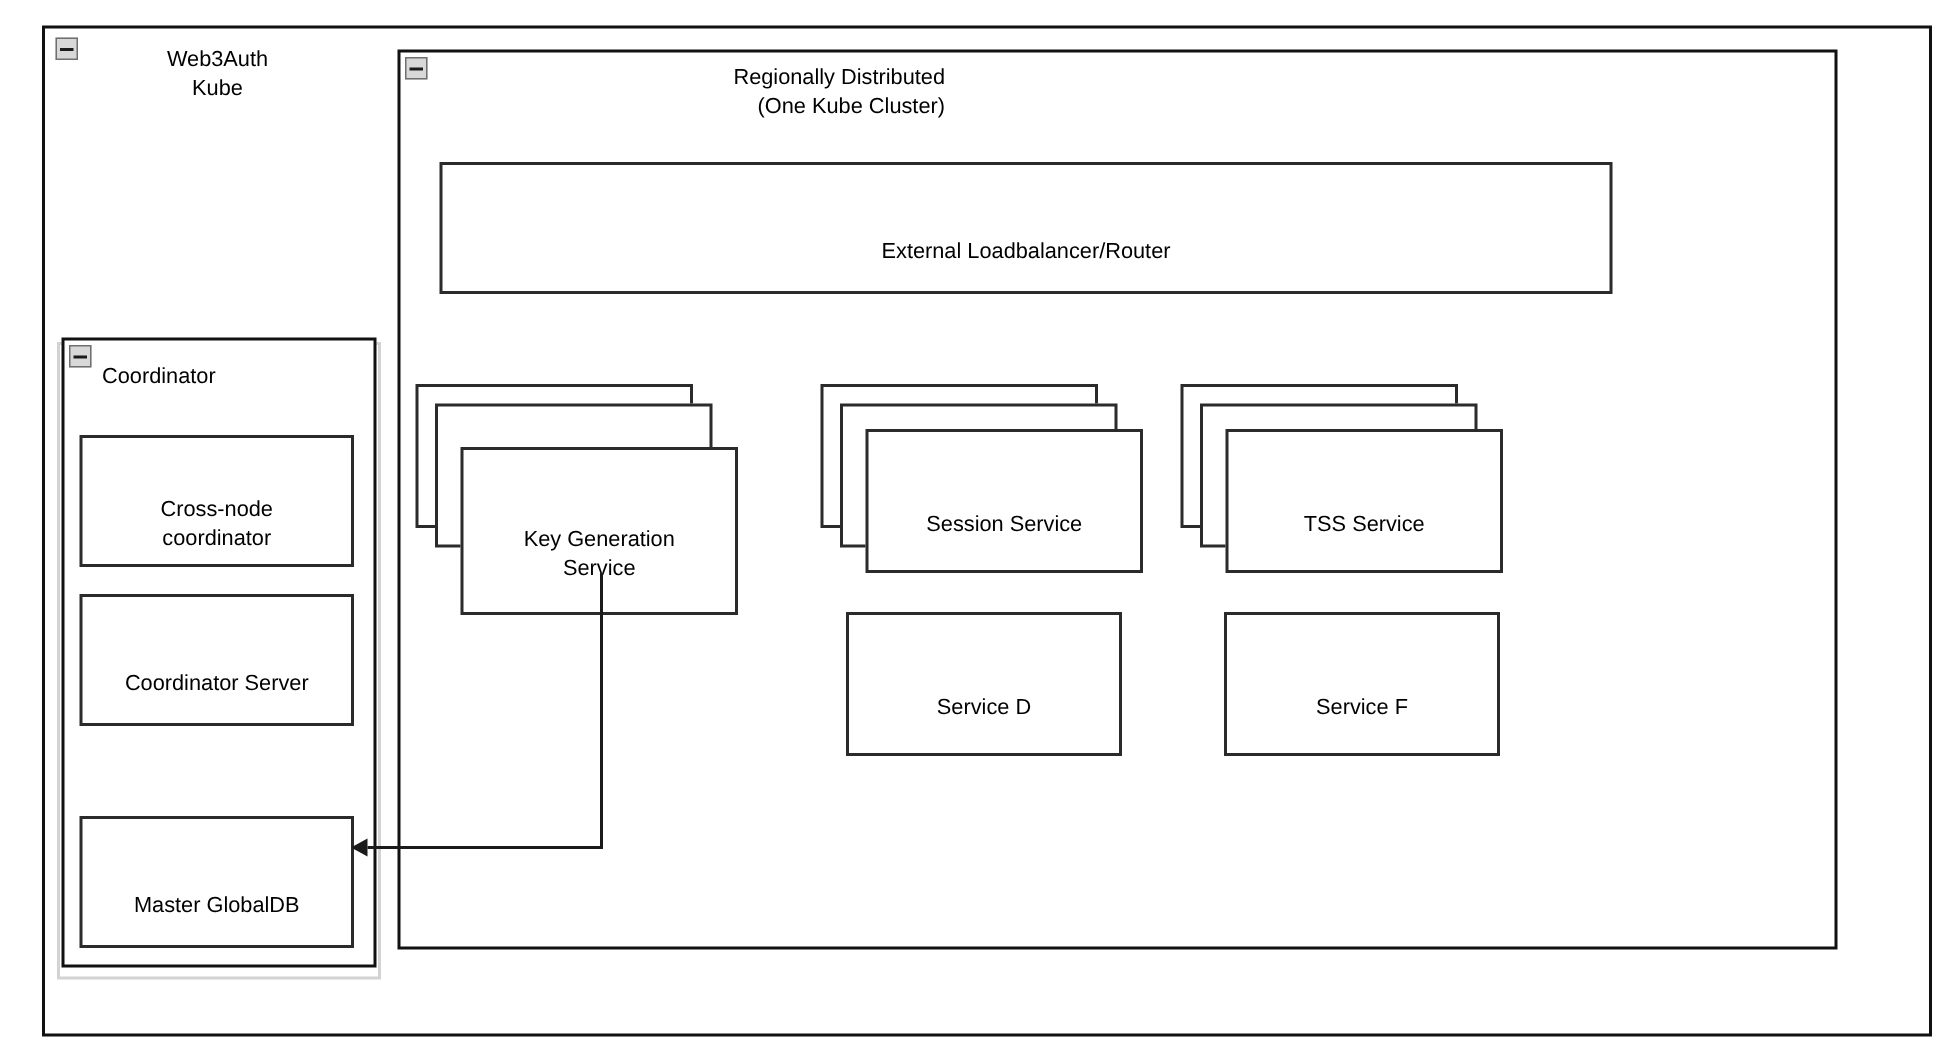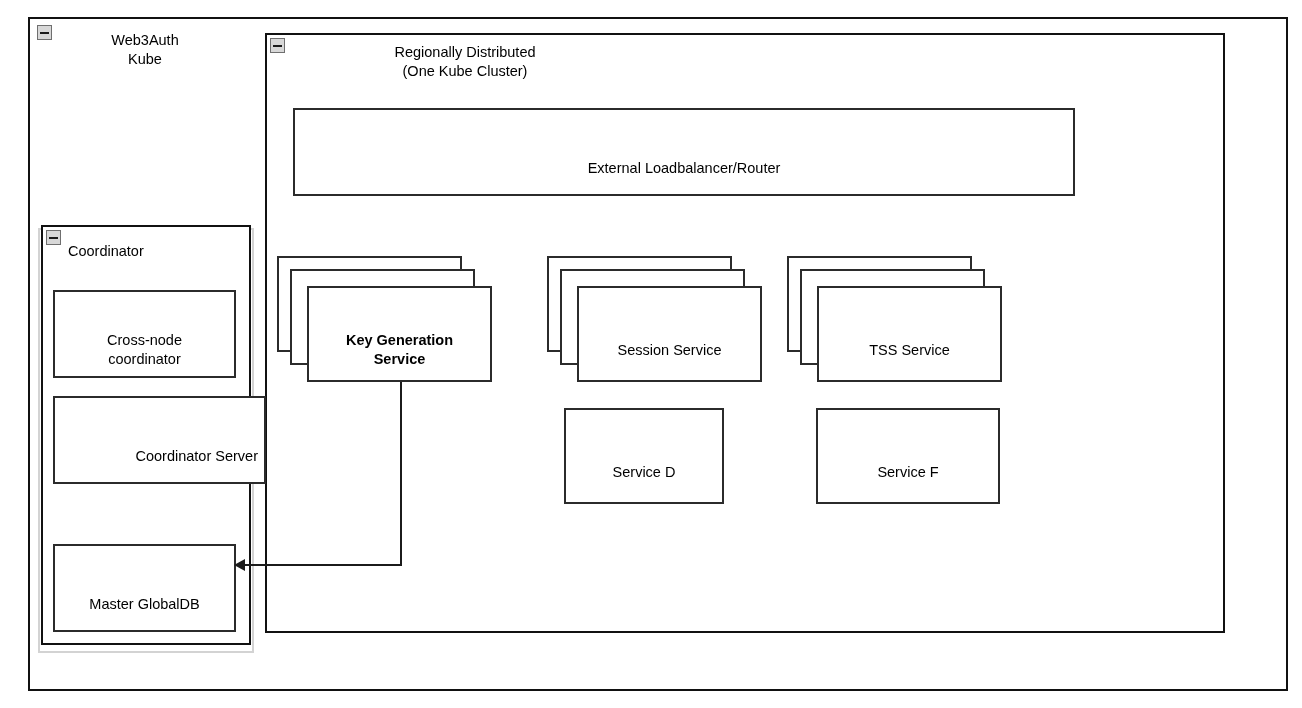--- a/index.html
+++ b/index.html
@@ -118,47 +118,47 @@
 
 <div id="canvas">
 
   <div class="container-box" style="left:28px; top:17px; width:1260px; height:674px;"></div>
   <div class="collapse-icon" style="left:37px; top:25px;"></div>
   <div class="label" style="left:60px; top:31px; width:170px; text-align:center;">Web3Auth
 Kube</div>
 
   <div class="container-box" style="left:265px; top:33px; width:960px; height:600px;"></div>
   <div class="collapse-icon" style="left:270px; top:38px;"></div>
-  <div class="label" style="left:300px; top:43px; width:330px; text-align:center;">Regionally Distributed
+  <div class="label" style="left:300px; top:43px; width:330px; text-align:right;">Regionally Distributed
 (One Kube Cluster)</div>
 
   <div class="leaf-box" style="left:293px; top:108px; width:782px; height:88px;">
     <span class="boxtext">External Loadbalancer/Router</span>
   </div>
 
   <div class="sel-outline" style="left:38px; top:228px; width:216px; height:425px;"></div>
   <div class="container-box" style="left:41px; top:225px; width:210px; height:420px;"></div>
   <div class="collapse-icon" style="left:46px; top:230px;"></div>
   <div class="label" style="left:68px; top:242px;">Coordinator</div>
 
   <div class="leaf-box" style="left:53px; top:290px; width:183px; height:88px;">
     <span class="boxtext">Cross-node
 coordinator</span>
   </div>
-  <div class="leaf-box" style="left:53px; top:396px; width:213px; height:88px;justify-content:flex-end;">
+  <div class="leaf-box" style="left:53px; top:396px; width:183px; height:88px;">
     <span class="boxtext">Coordinator Server</span>
   </div>
   <div class="leaf-box" style="left:53px; top:544px; width:183px; height:88px;">
     <span class="boxtext">Master GlobalDB</span>
   </div>
 
   <div class="stack" style="left:277px; top:256px; width:215px; height:126px;">
     <div class="layer" style="left:0px;  top:0px;  width:185px; height:96px;"></div>
     <div class="layer" style="left:13px; top:13px; width:185px; height:96px;"></div>
-    <div class="layer front" style="left:30px; top:30px; width:185px; height:96px;font-weight:bold;">
+    <div class="layer front" style="left:30px; top:42px; width:185px; height:112px;">
       <span class="boxtext" style="text-align:center;">Key Generation
 Service</span>
     </div>
   </div>
 
   <div class="stack" style="left:547px; top:256px; width:215px; height:126px;border-radius:14px;">
     <div class="layer" style="left:0px;  top:0px;  width:185px; height:96px;"></div>
     <div class="layer" style="left:13px; top:13px; width:185px; height:96px;"></div>
     <div class="layer front" style="left:30px; top:30px; width:185px; height:96px;">
       <span class="boxtext">Session Service</span>
@@ -166,21 +166,21 @@
   </div>
 
   <div class="stack" style="left:787px; top:256px; width:215px; height:126px;">
     <div class="layer" style="left:0px;  top:0px;  width:185px; height:96px;"></div>
     <div class="layer" style="left:13px; top:13px; width:185px; height:96px;"></div>
     <div class="layer front" style="left:30px; top:30px; width:185px; height:96px;">
       <span class="boxtext">TSS Service</span>
     </div>
   </div>
 
-  <div class="leaf-box" style="left:564px; top:408px; width:160px; height:96px;">
+  <div class="leaf-box" style="left:564px; top:408px; width:184px; height:96px;">
     <span class="boxtext">Service D</span>
   </div>
   <div class="leaf-box" style="left:816px; top:408px; width:184px; height:96px;">
     <span class="boxtext">Service F</span>
   </div>
 
   <div class="conn conn-v" style="left:400px; top:382px; height:184px;"></div>
   <div class="conn conn-h" style="left:245px; top:564px; width:157px;"></div>
   <div class="arrow-left" style="left:234px; top:559px;"></div>
 

